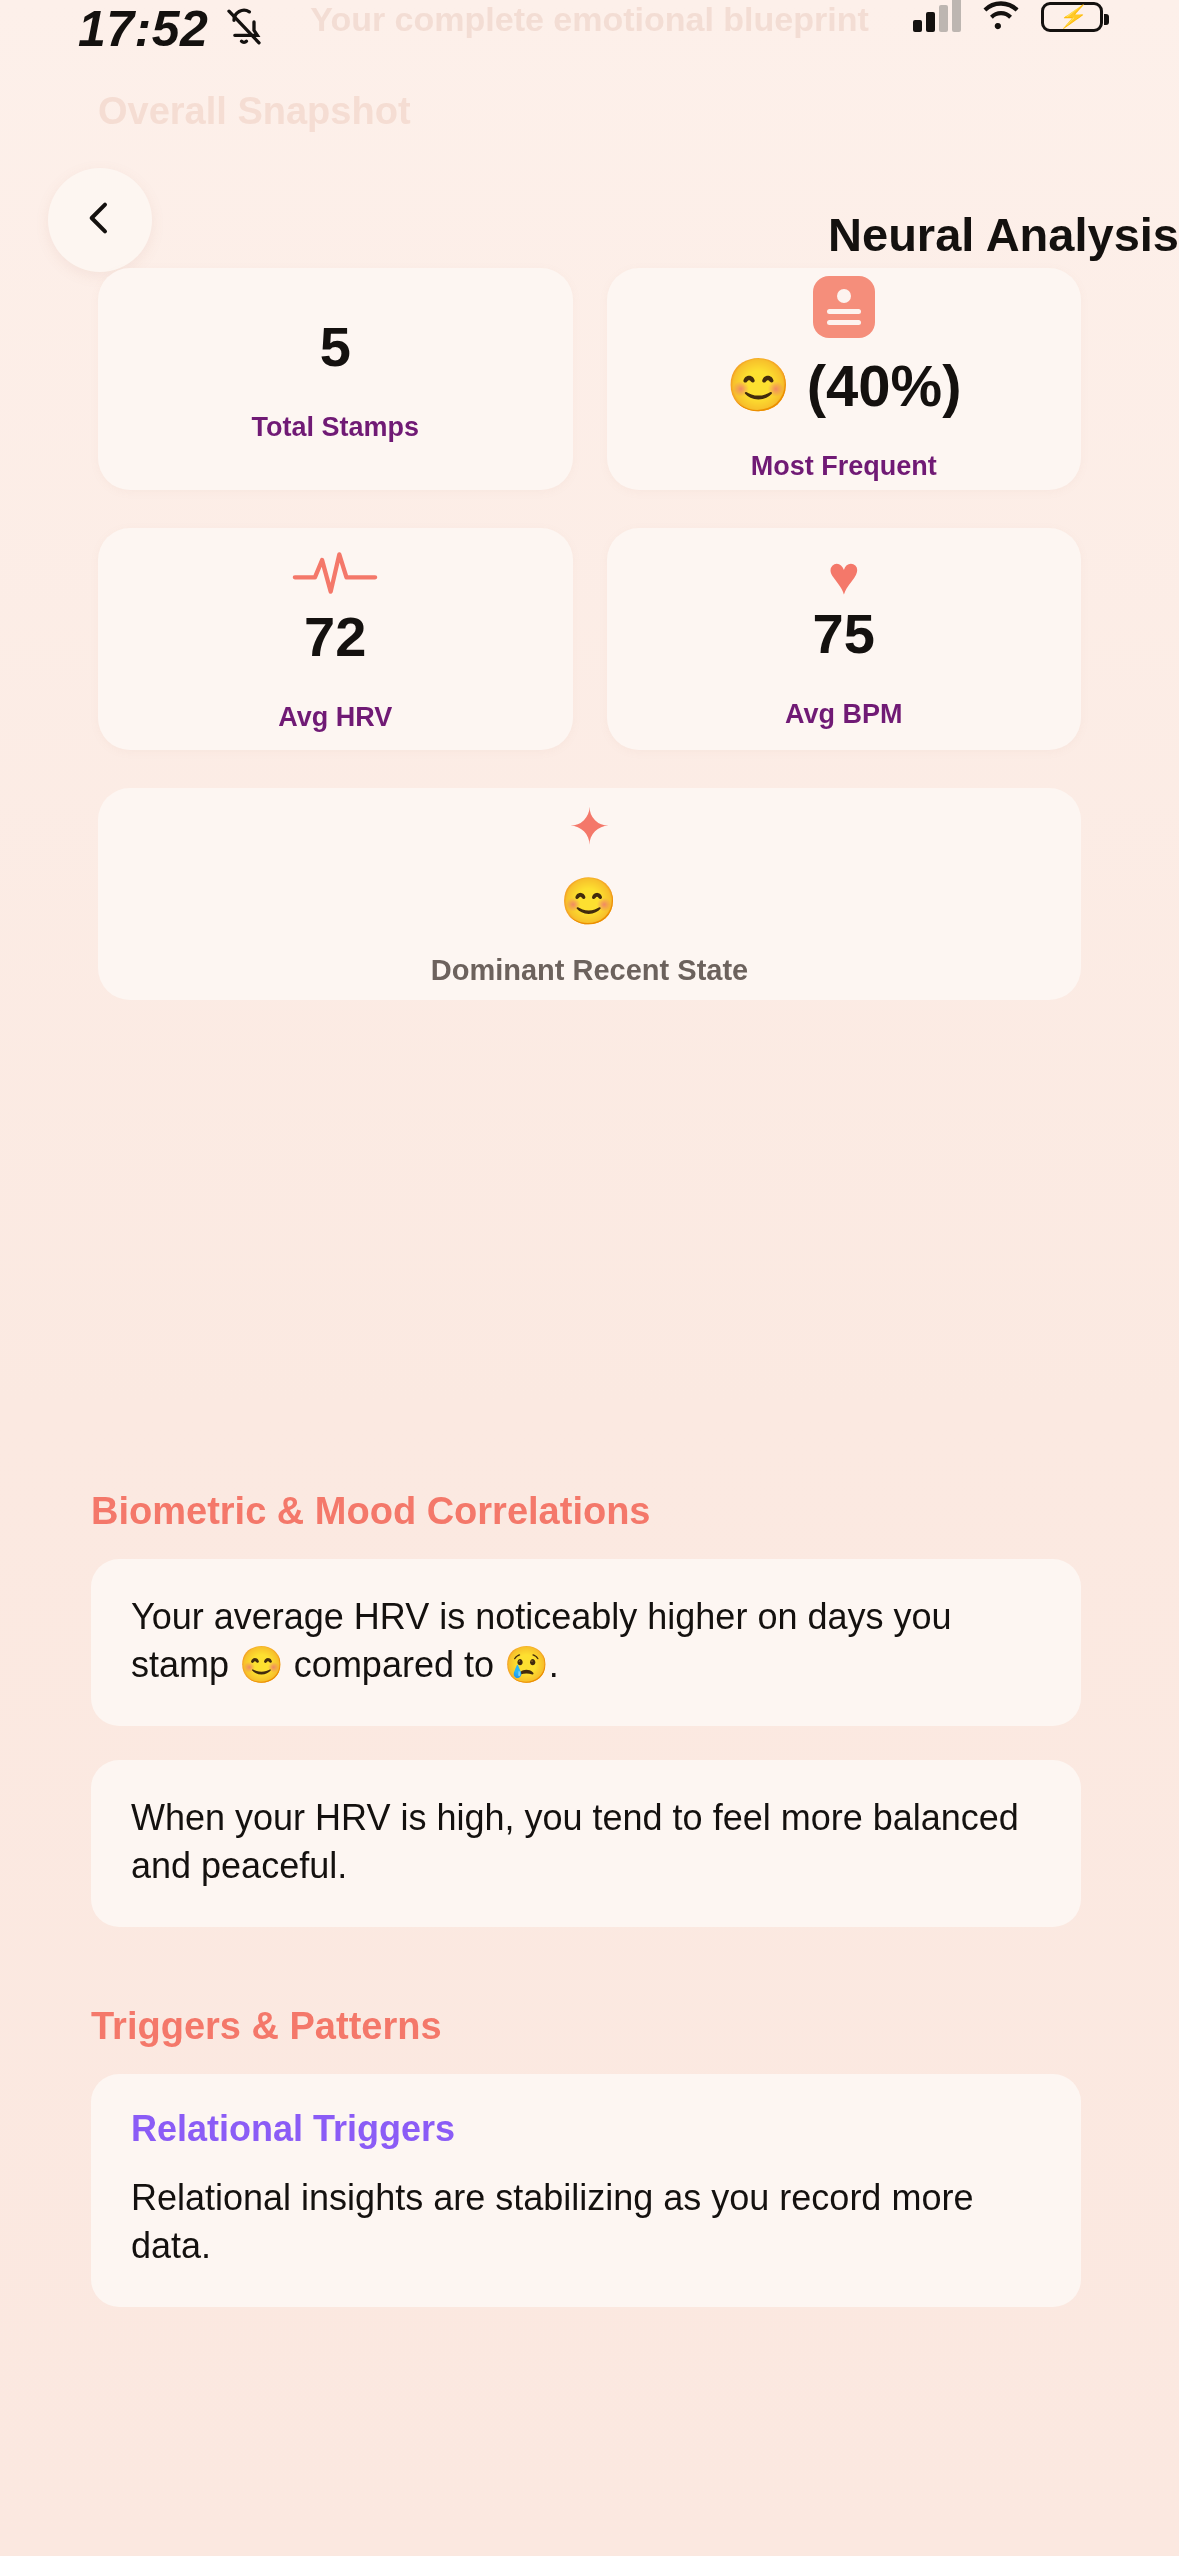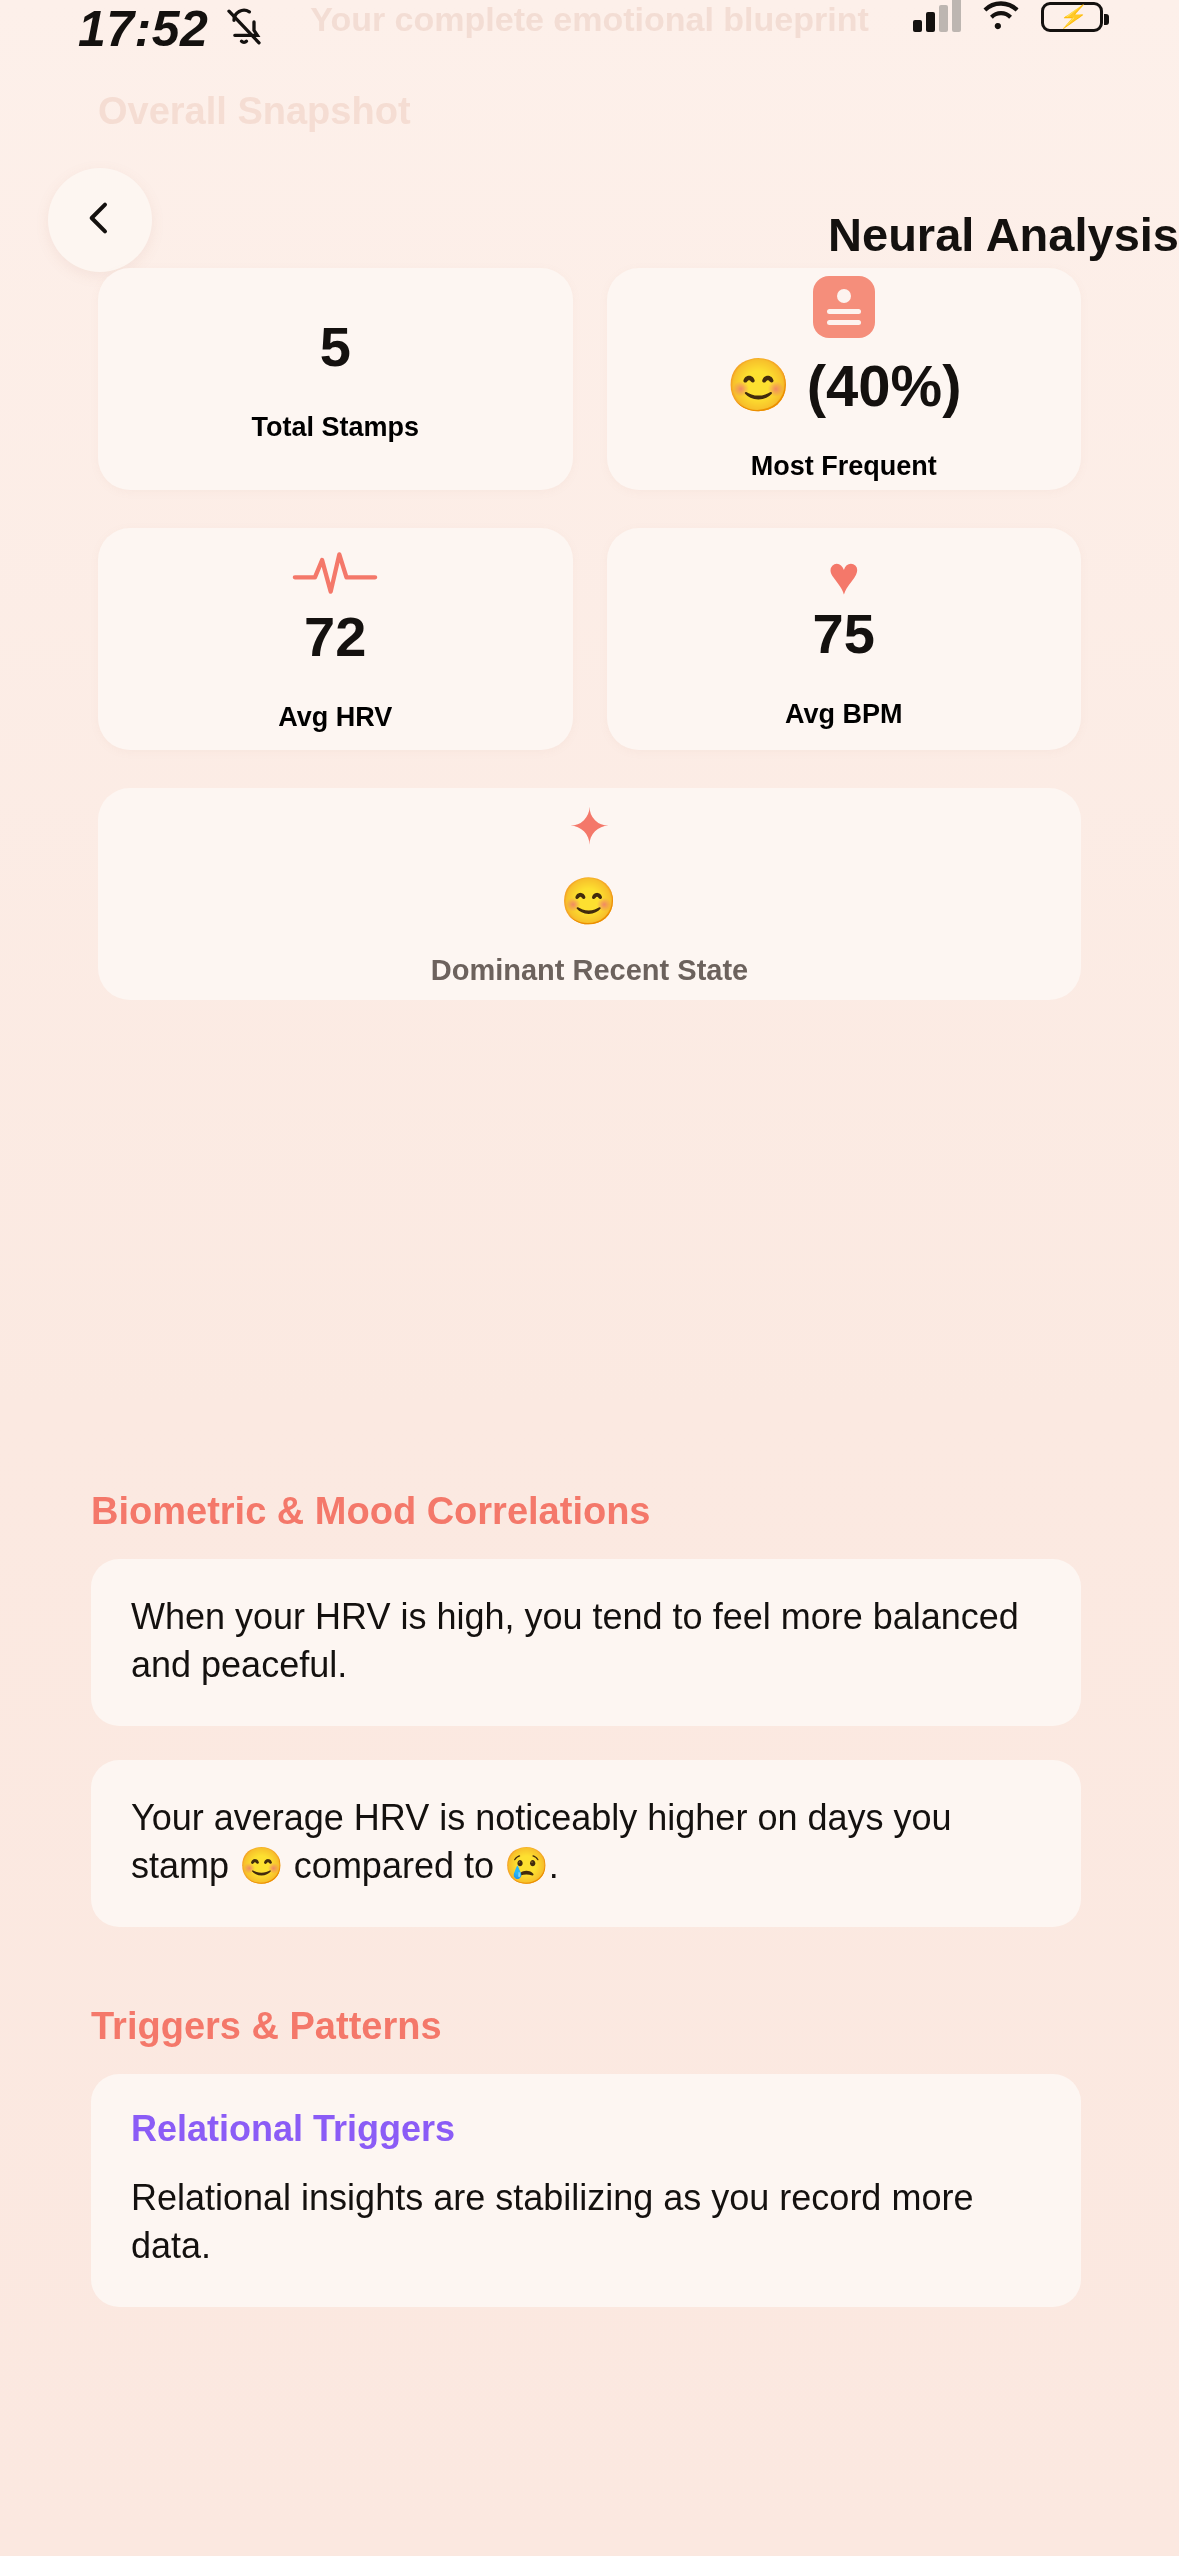--- a/index.html
+++ b/index.html
@@ -158,21 +158,21 @@
     font-size: 58px;
     font-weight: bold;
     color: #14110f;
     display: flex;
     align-items: center;
     gap: 16px;
   }
   .stat-label {
     font-size: 27px;
     font-weight: bold;
-    color: #000000;
+    color: #701a75;
     margin-top: 32px;
   }
   .emoji-lg { font-size: 52px; }
 
   .icon-card {
     width: 62px; height: 62px;
     border-radius: 16px;
     background: #f58e7b;
     display: flex;
     flex-direction: column;
@@ -331,24 +331,24 @@
       <span class="wide-emoji">😊</span>
       <div class="wide-label">Dominant Recent State</div>
     </div>
   </div>
 
   <div class="sections">
 
     <h2 class="section-title">Biometric &amp; Mood Correlations</h2>
 
     <div class="insight-card">
+      <p class="insight-text">Your average HRV is noticeably higher on days you stamp 😊 compared to 😢.</p>
+    </div>
+    <div class="insight-card">
       <p class="insight-text">When your HRV is high, you tend to feel more balanced and peaceful.</p>
-    </div>
-    <div class="insight-card">
-      <p class="insight-text">Your average HRV is noticeably higher on days you stamp 😊 compared to 😢.</p>
     </div>
 
     <div class="space-lg"></div>
 
     <h2 class="section-title">Triggers &amp; Patterns</h2>
 
     <div class="insight-card">
       <div class="trigger-title">Relational Triggers</div>
       <p class="insight-text">Relational insights are stabilizing as you record more data.</p>
     </div>

